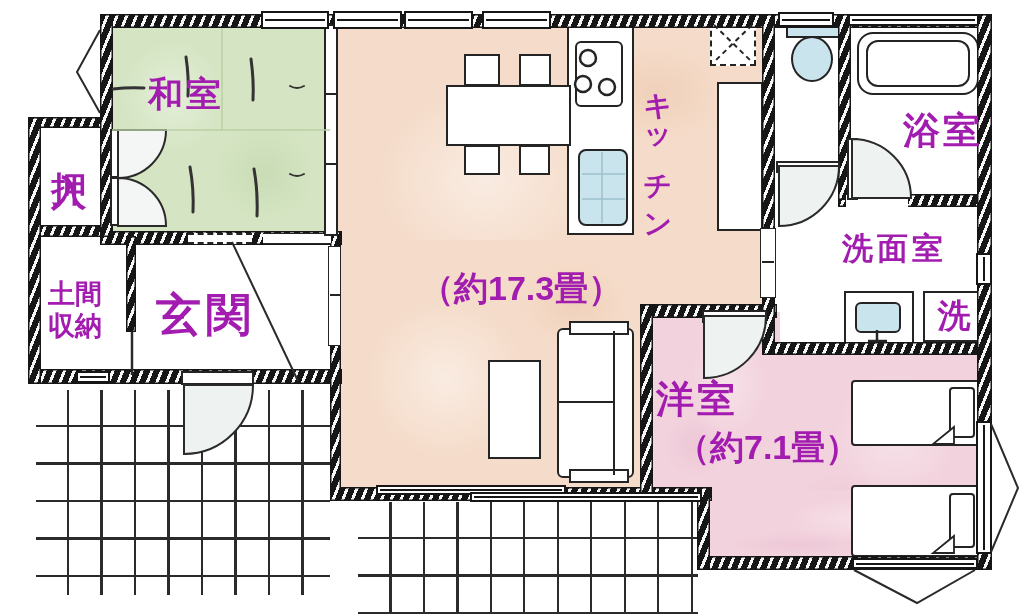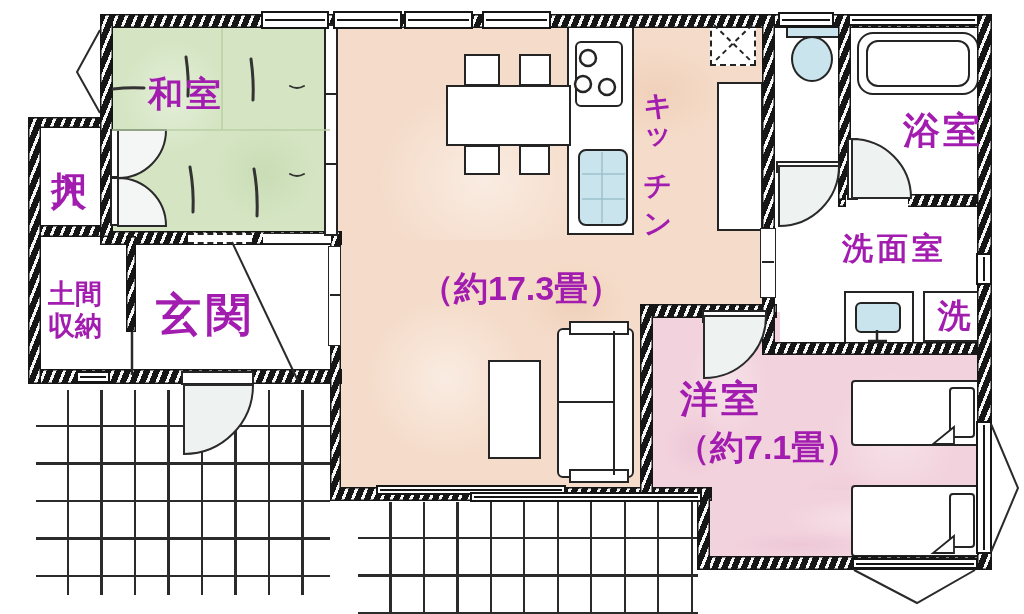--- a/index.html
+++ b/index.html
@@ -204,16 +204,16 @@
   <div class="lbl vert" style="left:50px;top:144px;font-size:35px;letter-spacing:2px;">押入</div>
   <div class="lbl" style="left:48px;top:279px;font-size:27px;line-height:1.18;">
     <div>土間</div>
     <div>収納</div>
   </div>
   <div class="lbl" style="left:156px;top:291px;font-size:45px;letter-spacing:5px;">玄関</div>
   <div class="lbl" style="left:420px;top:271px;font-size:34px;">（約17.3畳）</div>
   <div class="lbl vert" style="left:643px;top:74px;font-size:28px;letter-spacing:8px;">キッチン</div>
   <div class="lbl" style="left:903px;top:112px;font-size:37px;letter-spacing:3px;">浴室</div>
   <div class="lbl" style="left:842px;top:233px;font-size:31px;letter-spacing:4px;">洗面室</div>
-  <div class="lbl" style="left:656px;top:380px;font-size:38px;letter-spacing:3px;margin-left:24px;">洋室</div>
+  <div class="lbl" style="left:656px;top:380px;font-size:38px;letter-spacing:3px;">洋室</div>
   <div class="lbl" style="left:676px;top:430px;font-size:34px;">（約7.1畳）</div>
 
 </div>
 
 </body></html>

